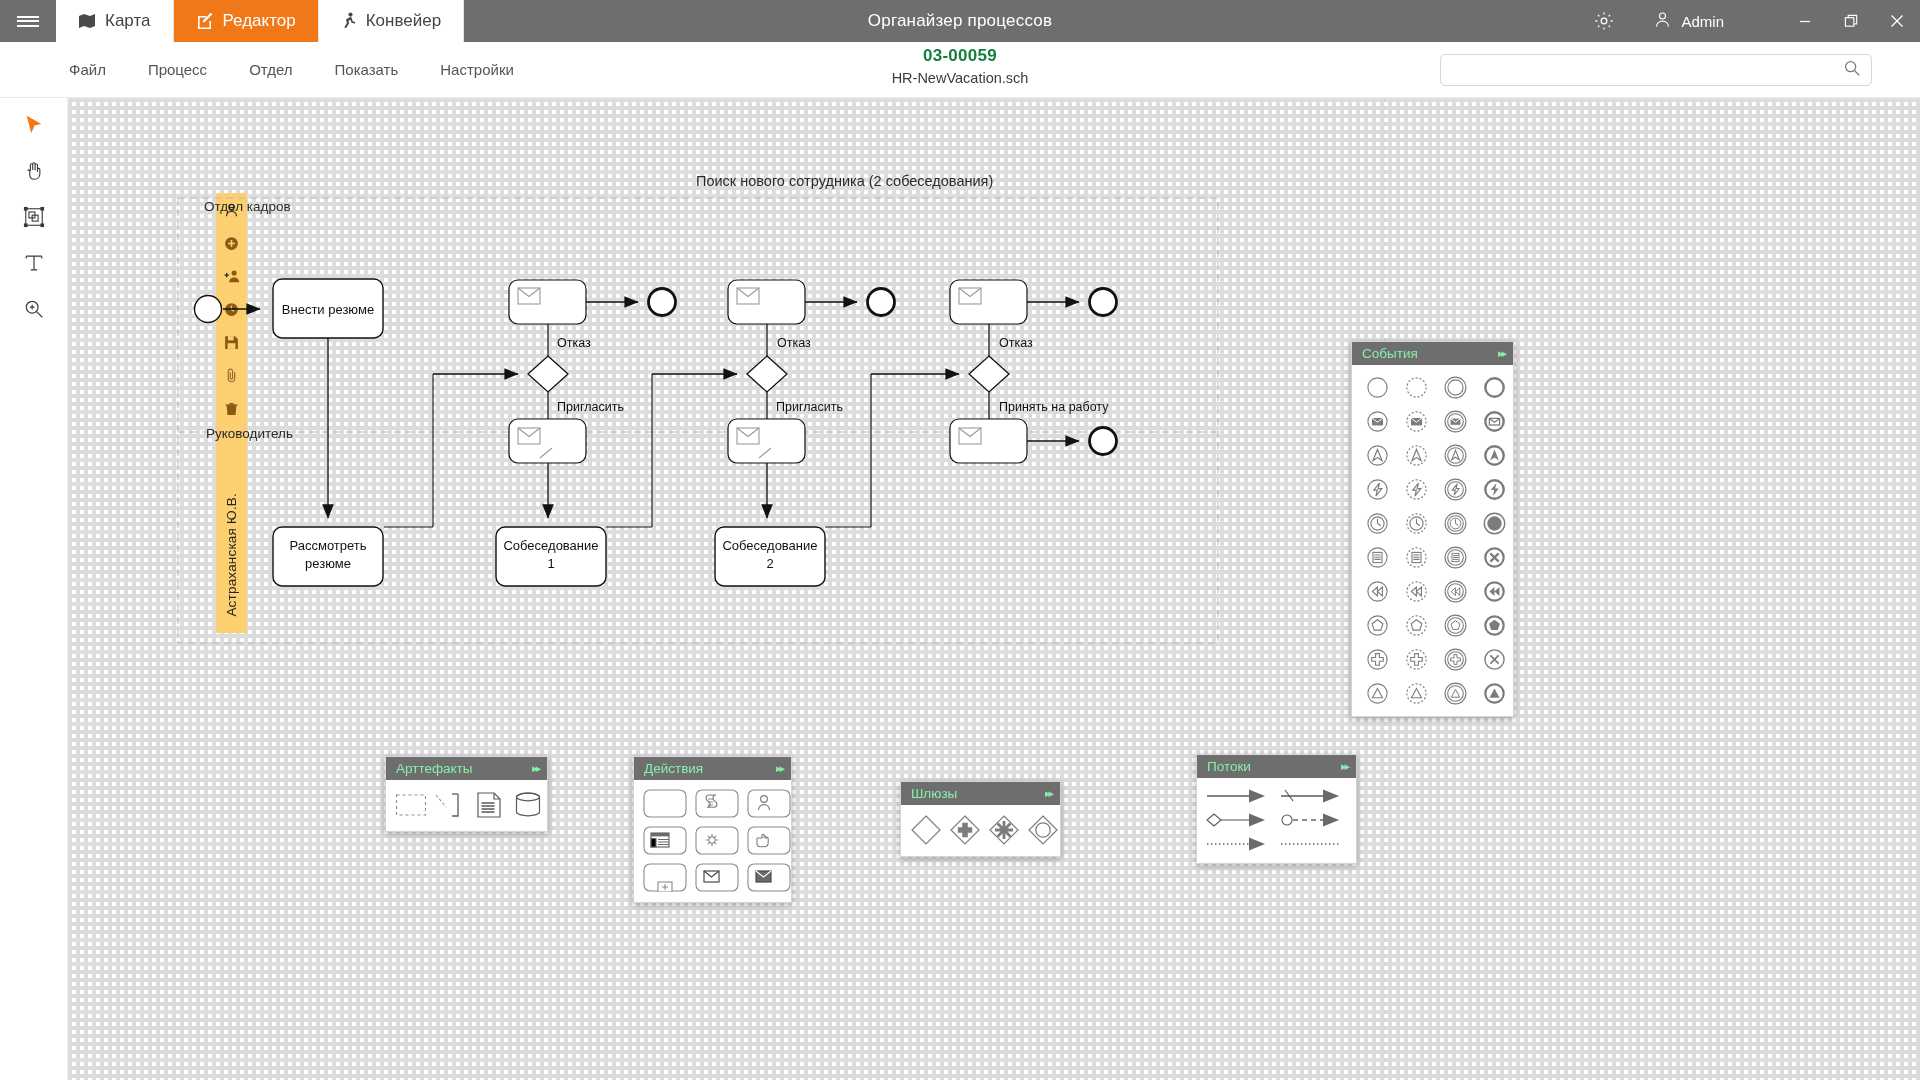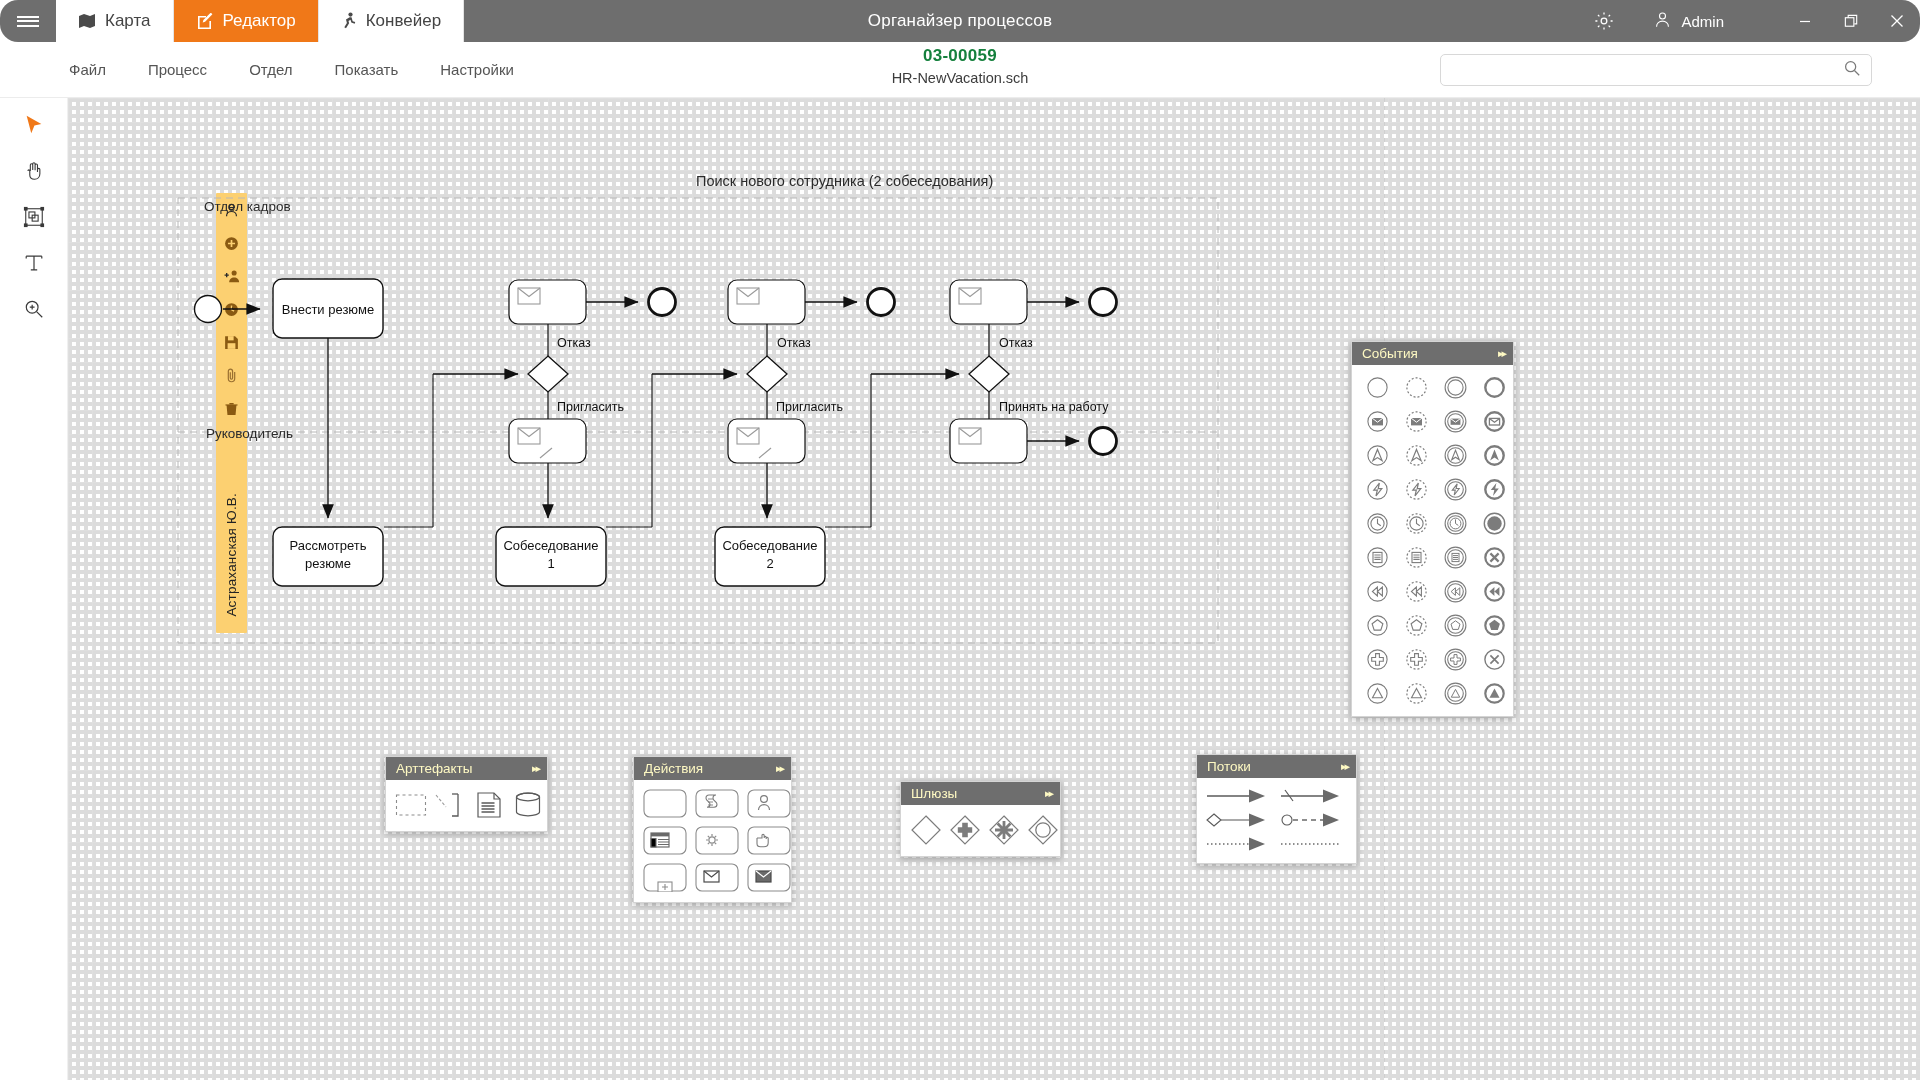--- a/index.html
+++ b/index.html
@@ -4,21 +4,21 @@
 <style>
   * { box-sizing: border-box; margin: 0; padding: 0; }
   html, body {
     width: 1920px; height: 1080px;
     font-family: "Liberation Sans", sans-serif;
     overflow: hidden; background: #fff;
   }
   
   .titlebar {
     height: 42px; background: #6e6e6e; display: flex; align-items: stretch;
-    position: relative; color: #fff; border-radius: 18px;
+    position: relative; color: #fff;
   }
   .hamburger {
     width: 56px; display: flex; align-items: center; justify-content: center;
     cursor: pointer;
   }
   .hamburger span { display:block; width:22px; height:2px; background:#fff; margin:2.5px 0; }
   .tab {
     display: flex; align-items: center; gap: 9px; padding: 0 22px;
     background: #fff; color: #444; font-size: 17px; cursor: pointer;
     border-right: 1px solid #e4e4e4;
@@ -131,21 +131,21 @@
     writing-mode: vertical-rl; transform: rotate(180deg);
     font-size: 13.5px; color: #232323; margin-top: 60px; white-space: nowrap;
     letter-spacing: .2px;
   }
   
   .palette {
     position: absolute; background: #fff;
     box-shadow: 0 2px 7px rgba(0,0,0,.28); border: 1px solid #d4d4d4;
   }
   .pal-head {
-    background: #6e6e6e; color: #fef9c3; height: 23px; display: flex;
+    background: #6e6e6e; color: #86efac; height: 23px; display: flex;
     align-items: center; justify-content: space-between;
     padding: 0 8px 0 10px; font-size: 13.5px; cursor: move;
   }
   .pal-head .chev { font-size: 11px; letter-spacing: -2px; cursor: pointer; }
   .pal-body { padding: 7px 7px 8px 7px; display: grid; gap: 3px; }
   .pal-cell {
     display: flex; align-items: center; justify-content: center; cursor: pointer;
   }
   
   #palette-events { left: 1283px; top: 243px; width: 163px; }

